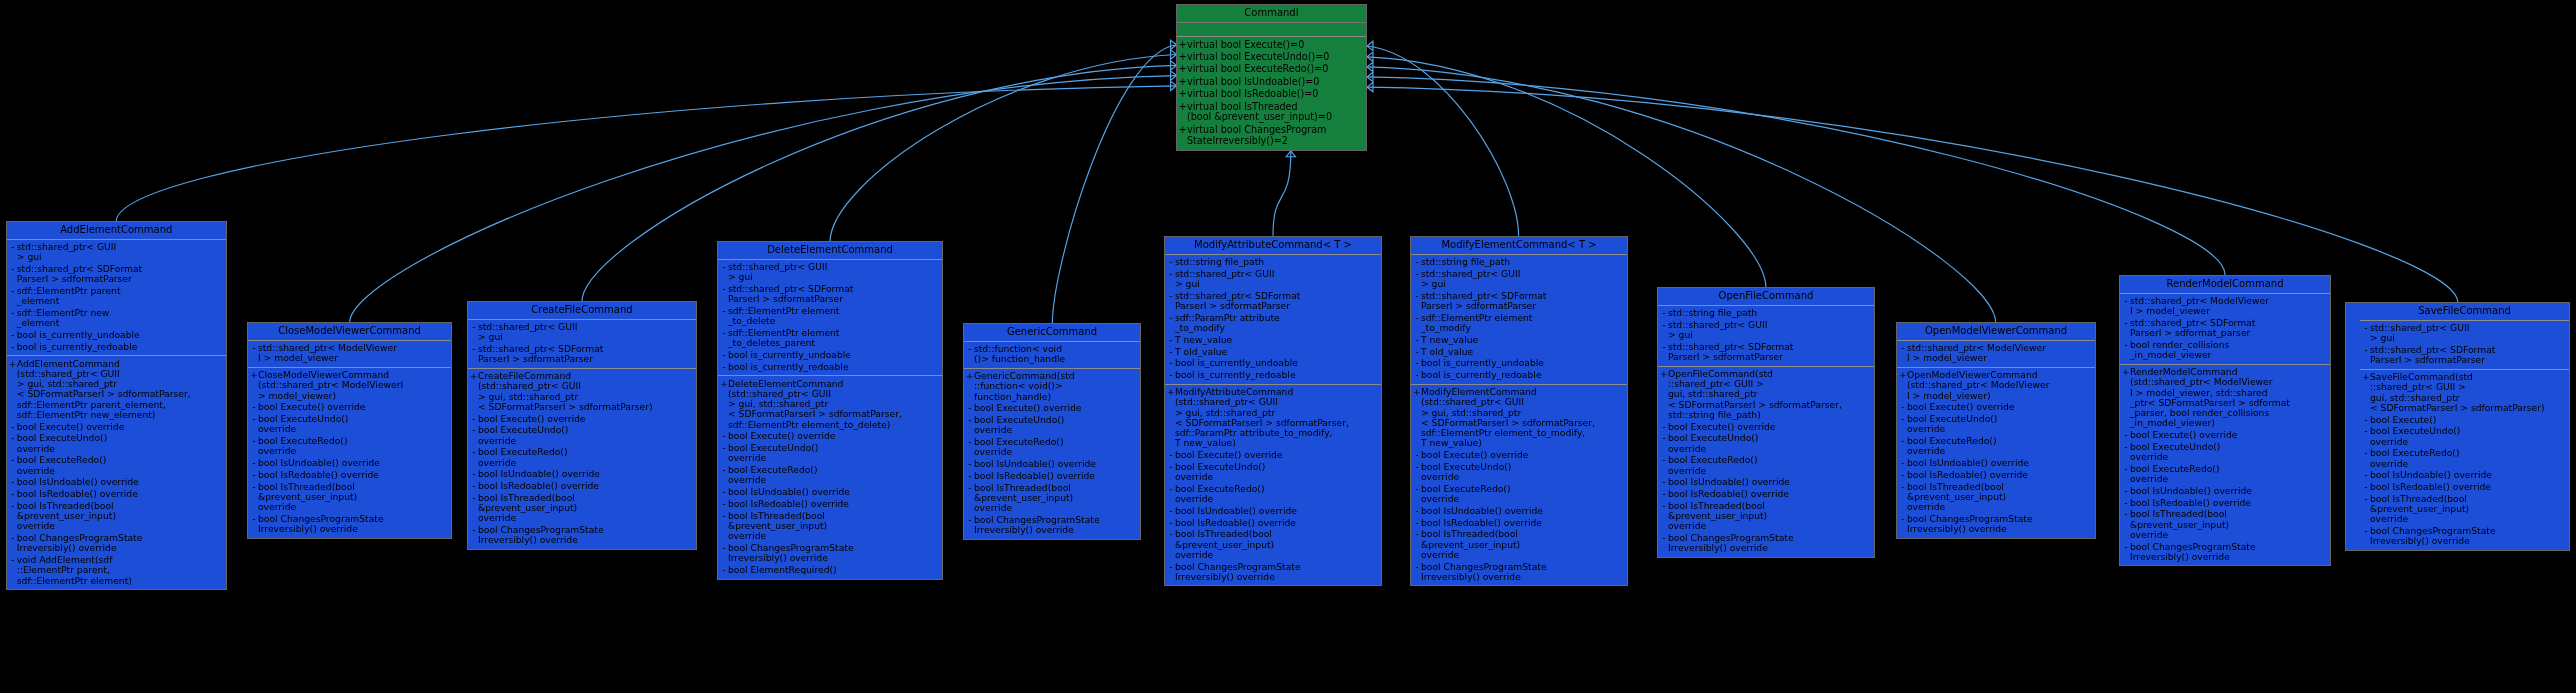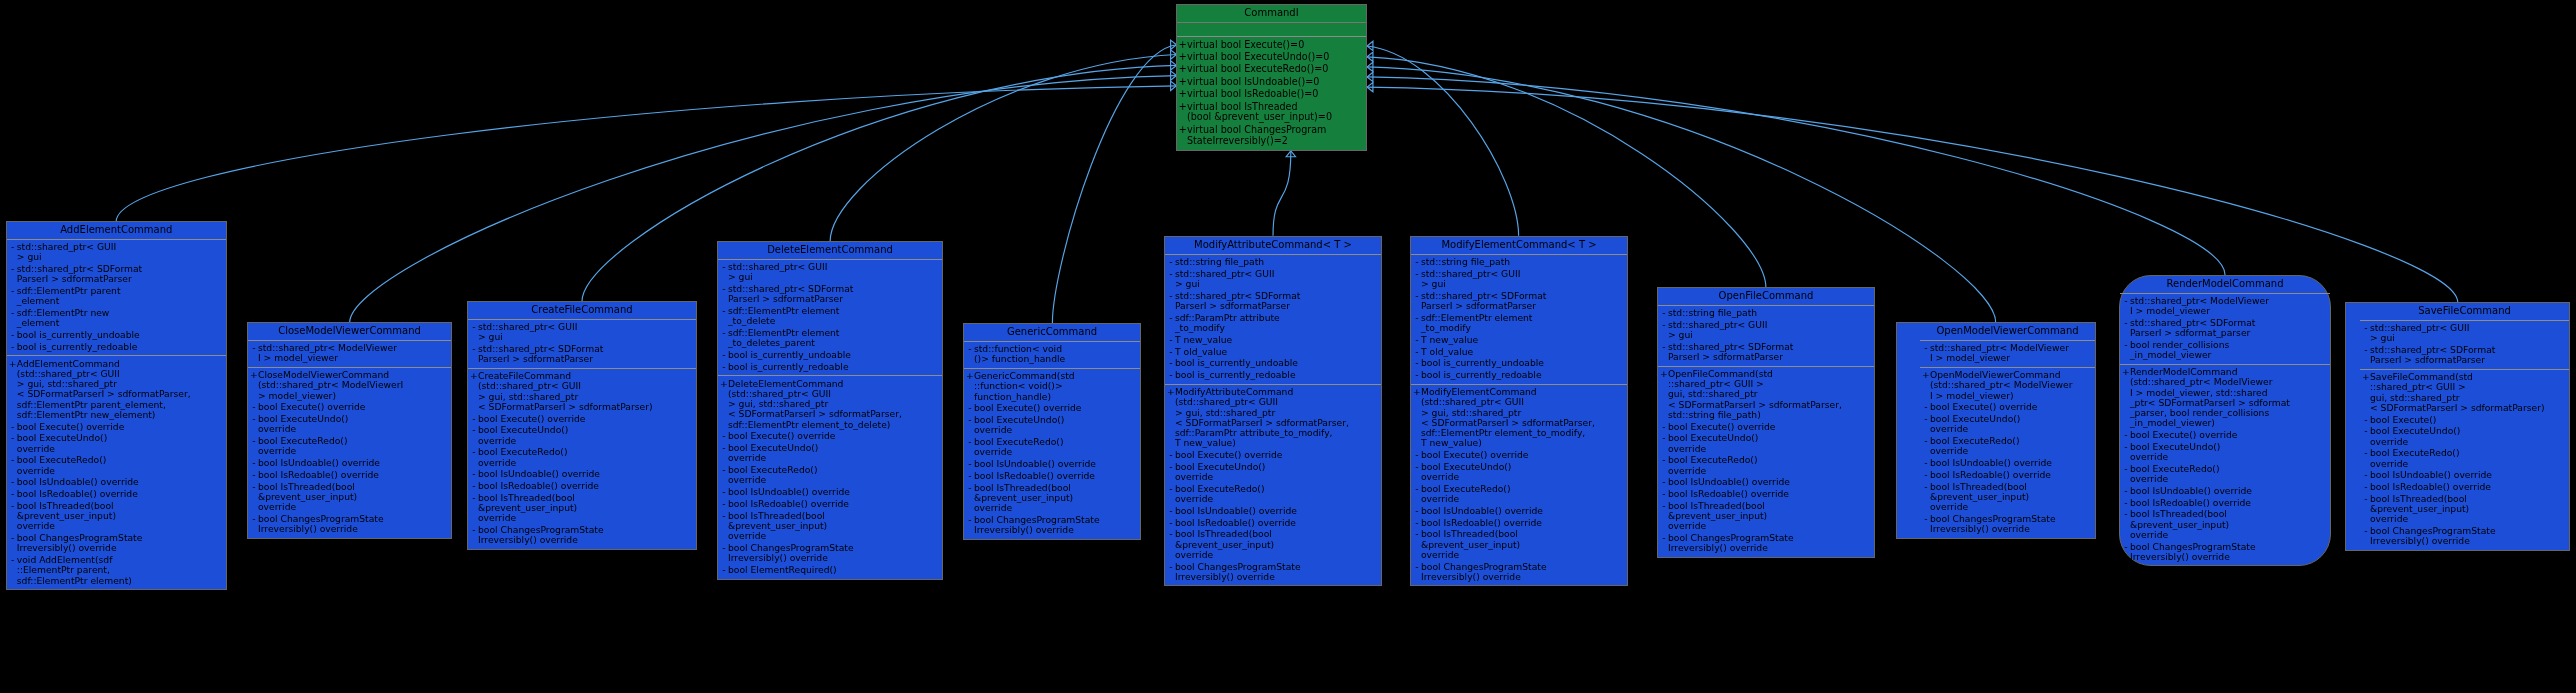--- a/index.html
+++ b/index.html
@@ -690,21 +690,21 @@
  &amp;prevent_user_input)
  override</span>
           </div>
           <div class="member">
             <span class="vis">-</span>
             <span class="sig">bool ChangesProgramState
 Irreversibly() override</span>
           </div>
         </div>
       </div>
-      <div class="node" style="left: 1896px; top: 322px; width: 200px; padding-left: 23px;">
+      <div class="node" style="left: 1896px; top: 322px; width: 200px;">
         <div class="node-title">OpenModelViewerCommand</div>
         <div class="compartment">
           <div class="member">
             <span class="vis">-</span>
             <span class="sig">std::shared_ptr&lt; ModelViewer
 I &gt; model_viewer</span>
           </div>
         </div>
         <div class="compartment">
           <div class="member">
@@ -741,21 +741,21 @@
  &amp;prevent_user_input)
  override</span>
           </div>
           <div class="member">
             <span class="vis">-</span>
             <span class="sig">bool ChangesProgramState
 Irreversibly() override</span>
           </div>
         </div>
       </div>
-      <div class="node" style="left: 2119px; top: 275px; width: 212px; border-radius: 32px;">
+      <div class="node" style="left: 2119px; top: 275px; width: 212px;">
         <div class="node-title">RenderModelCommand</div>
         <div class="compartment">
           <div class="member">
             <span class="vis">-</span>
             <span class="sig">std::shared_ptr&lt; ModelViewer
 I &gt; model_viewer</span>
           </div>
           <div class="member">
             <span class="vis">-</span>
             <span class="sig">std::shared_ptr&lt; SDFormat

